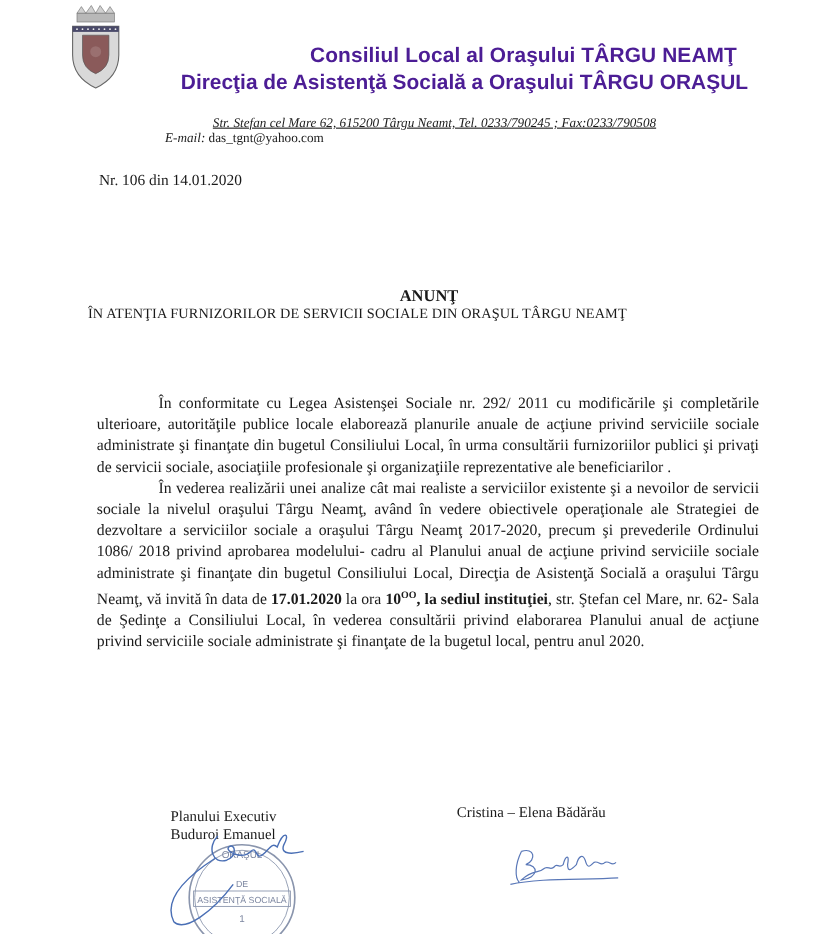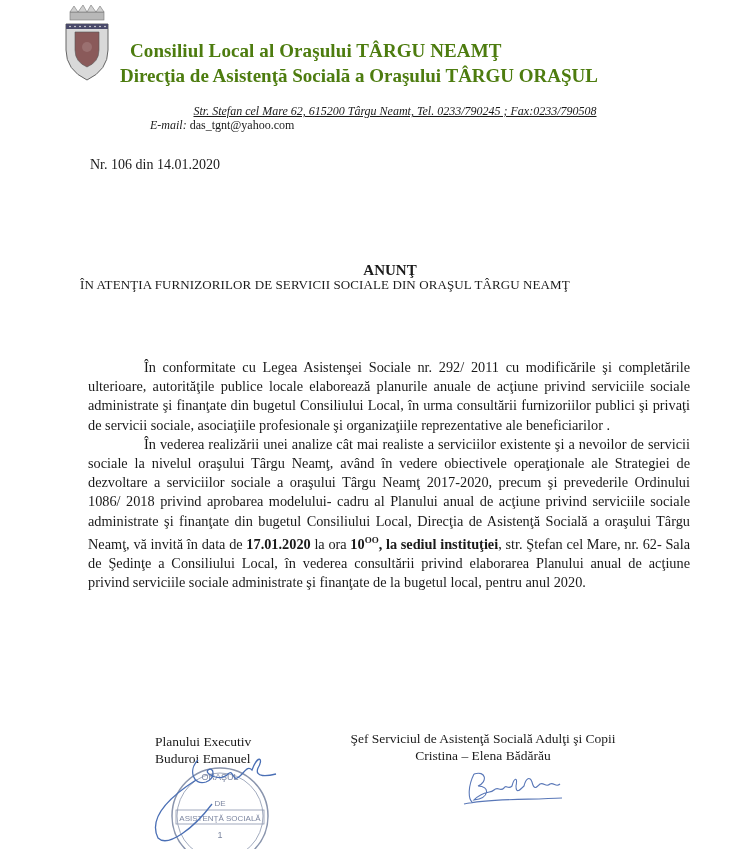--- a/index.html
+++ b/index.html
@@ -1,18 +1,18 @@
 <!DOCTYPE html>
 <html><head>
   <meta charset="utf-8">
   <style>
     html, body { margin: 0; padding: 0; background: #ffffff; }
     body { width: 750px; height: 849px; position: relative; overflow: hidden; color: #1a1a1a; font-family: "Liberation Serif", serif; }
     .crest { position: absolute; left: 62px; top: 4px; width: 50px; height: 78px; }
-    .hdr { position: absolute; left: 130px; width: 540px; text-align: left; font-family: Liberation Serif, serif; font-weight: bold; color: #4d7c0f; }
+    .hdr { position: absolute; left: 130px; width: 540px; text-align: right; font-family: Liberation Sans, sans-serif; font-weight: bold; color: #4c1d95; }
     .hdr1 { top: 40px; font-size: 19px; letter-spacing: 0.1px; }
     .hdr2 { top: 65px; font-size: 19px; left: 120px; width: 560px; }
     .addr { position: absolute; left: 150px; top: 104px; width: 490px; text-align: center; font-size: 12px; font-style: italic; text-decoration: underline; }
     .email { position: absolute; left: 150px; top: 118px; width: 490px; font-size: 12px; }
     .email i { font-style: italic; }
     .nr { position: absolute; left: 90px; top: 157px; font-size: 14px; }
     .title { position: absolute; left: 80px; top: 262px; width: 620px; text-align: center; font-size: 15px; font-weight: bold; }
     .subtitle { position: absolute; left: 80px; top: 277px; width: 620px; text-align: left; font-size: 13px; letter-spacing: 0.1px; }
     .body { position: absolute; left: 88px; top: 358px; width: 602px; font-size: 14.3px; line-height: 19.2px; text-align: justify; }
     .body p { margin: 0; text-indent: 56px; }
@@ -70,19 +70,18 @@
   <circle cx="72" cy="68" r="43" fill="none" stroke="#8a95ad" stroke-width="0.8"></circle>
   <text x="72" y="32" text-anchor="middle" font-size="9" fill="#7c86a0" font-family="Liberation Sans, sans-serif">ORAŞUL</text>
   <text x="72" y="58" text-anchor="middle" font-size="8" fill="#7c86a0" font-family="Liberation Sans, sans-serif">DE</text>
   <rect x="28" y="62" width="88" height="14" fill="none" stroke="#8a95ad" stroke-width="0.8"></rect>
   <text x="72" y="73" text-anchor="middle" font-size="8" fill="#7c86a0" font-family="Liberation Sans, sans-serif">ASISTENŢĂ SOCIALĂ</text>
   <text x="72" y="90" text-anchor="middle" font-size="9" fill="#7c86a0" font-family="Liberation Sans, sans-serif">1</text>
   <path d="M50 12 C40 22 45 38 58 34 C68 30 66 18 60 22 C56 26 72 34 80 26 C86 20 84 36 92 28 C98 22 100 18 104 22 C110 6 116 10 110 20 C106 30 120 28 128 26 M48 32 C20 50 0 70 10 90 C20 100 46 80 64 56" fill="none" stroke="#4a6fb5" stroke-width="1.3"></path>
 </svg>
 
 <div class="sig-right">
-  <div>Şef Serviciul de Asistenţă Socială Adulţi şi Copii</div>
   <div>Cristina – Elena Bădărău</div>
 </div>
 
 <svg class="sign2" viewBox="0 0 110 42">
   <path d="M14 6 C8 18 8 30 12 34 M14 6 C26 2 28 14 18 18 C30 18 30 30 14 32 C24 22 30 26 34 22 C38 18 40 24 44 20 C46 16 48 22 52 18 C54 10 58 8 56 18 C56 26 60 22 64 18 C66 10 70 8 72 14 C74 22 76 20 80 16 C84 14 86 20 90 16 C94 14 96 20 100 16 M4 36 C30 30 70 32 102 30" fill="none" stroke="#5a78b8" stroke-width="1.1"></path>
 </svg>
 
 </body></html>

